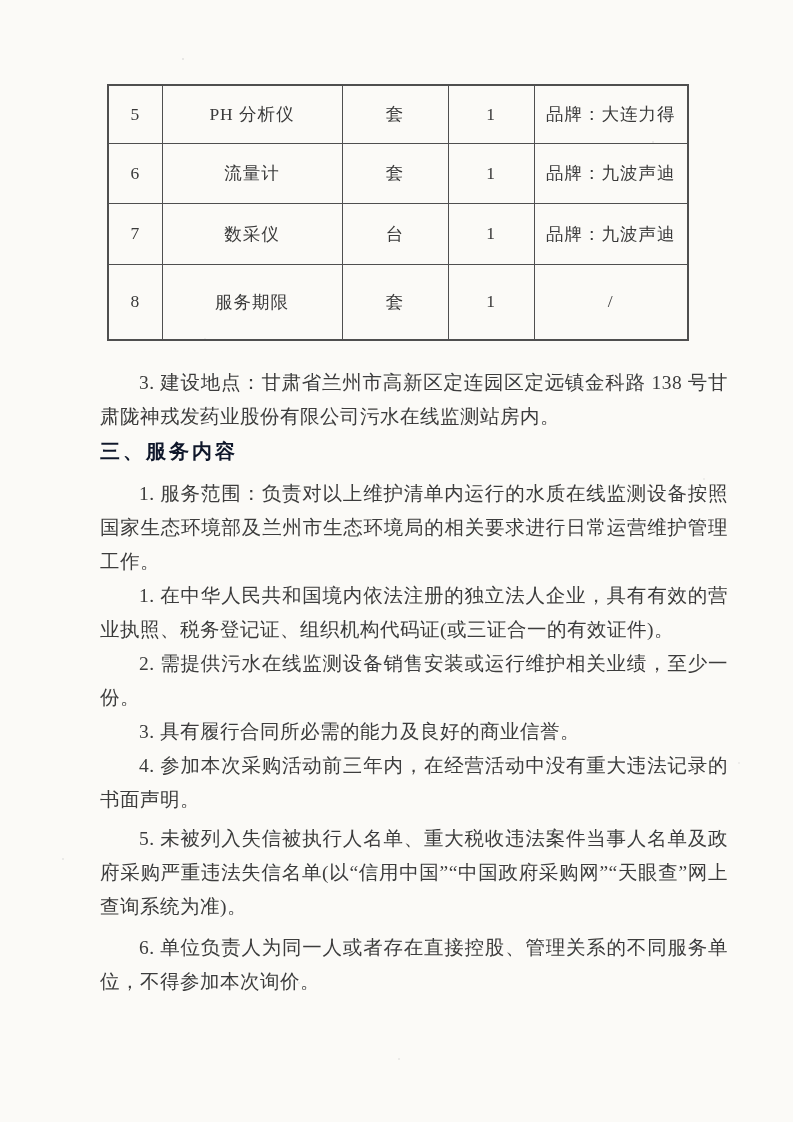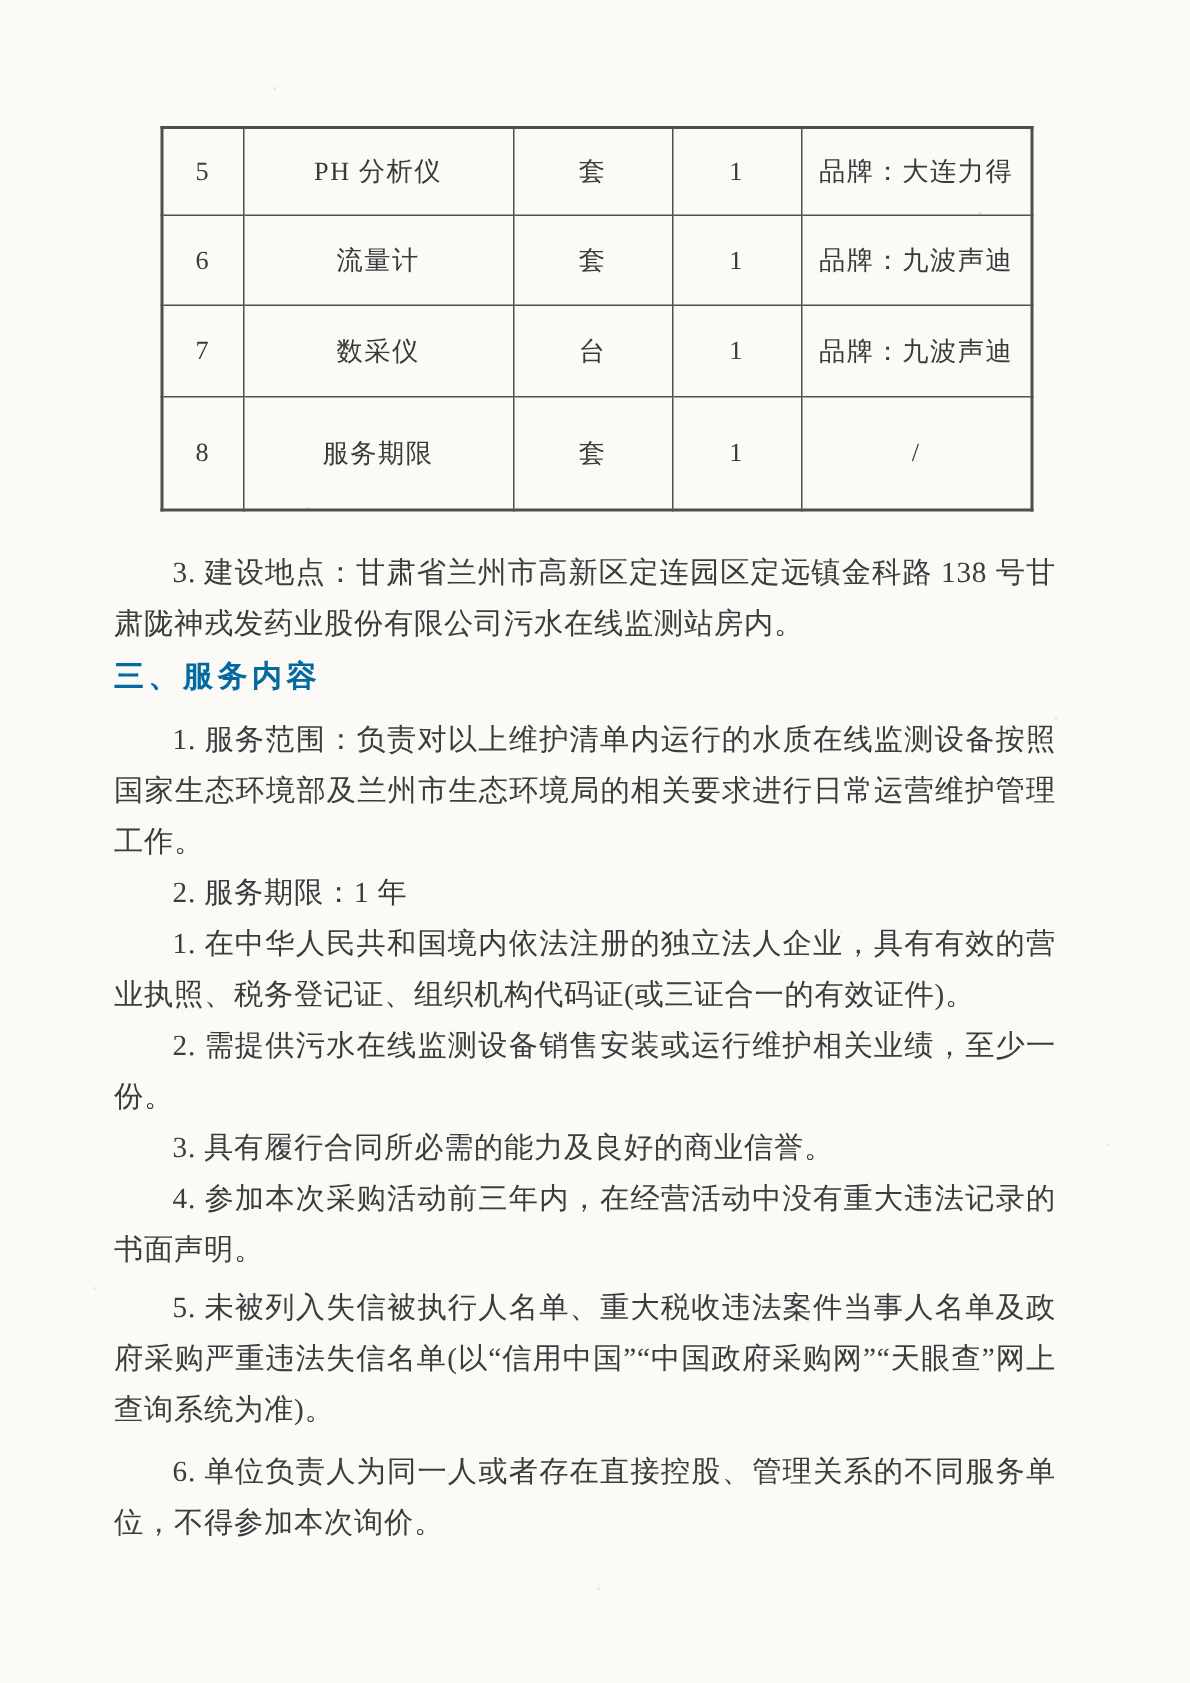--- a/index.html
+++ b/index.html
@@ -29,29 +29,29 @@
     text-align:center;vertical-align:middle;
     font-size:17.5px;letter-spacing:1px;
     padding:0;color:#3a3a3a;
   }
   .equip-table tr:nth-child(1){height:58px;}
   .equip-table tr:nth-child(2){height:60px;}
   .equip-table tr:nth-child(3){height:61px;}
   .equip-table tr:nth-child(4){height:76px;}
   
   .textblock{
-    position:absolute;left:76px;top:366px;width:628px;
+    position:absolute;left:100px;top:366px;width:628px;
     font-size:19.5px;line-height:34px;
     text-align:justify;letter-spacing:0.5px;
   }
   .textblock p{margin:0;text-indent:39px;}
   .textblock h3{
     margin:0 0 9px 0;
     font-size:20px;font-weight:bold;
-    letter-spacing:3px;color:#0369a1;
+    letter-spacing:3px;color:#0f172a;
     text-indent:0;line-height:34px;
   }
   .textblock h3.h-provider{margin:13px 0 10px 0;}
   .textblock p.req-5{margin-top:5px;}
   .textblock p.req-6{margin-top:7px;}
   
   .speck{
     position:absolute;left:0;top:0;width:2px;height:2px;border-radius:50%;
     background:transparent;
     box-shadow:
@@ -111,21 +111,20 @@
         <td>1</td>
         <td>/</td>
       </tr>
     </tbody>
   </table>
 
   <div class="textblock">
     <p>3. 建设地点：甘肃省兰州市高新区定连园区定远镇金科路 138 号甘肃陇神戎发药业股份有限公司污水在线监测站房内。</p>
     <h3 class="h-service">三、服务内容</h3>
     <p>1. 服务范围：负责对以上维护清单内运行的水质在线监测设备按照国家生态环境部及兰州市生态环境局的相关要求进行日常运营维护管理工作。</p>
-    <p>2. 服务期限：1 年</p>
     <p class="req-1">1. 在中华人民共和国境内依法注册的独立法人企业，具有有效的营业执照、税务登记证、组织机构代码证(或三证合一的有效证件)。</p>
     <p class="req-2">2. 需提供污水在线监测设备销售安装或运行维护相关业绩，至少一份。</p>
     <p class="req-3">3. 具有履行合同所必需的能力及良好的商业信誉。</p>
     <p class="req-4">4. 参加本次采购活动前三年内，在经营活动中没有重大违法记录的书面声明。</p>
     <p class="req-5">5. 未被列入失信被执行人名单、重大税收违法案件当事人名单及政府采购严重违法失信名单(以“信用中国”“中国政府采购网”“天眼查”网上查询系统为准)。</p>
     <p class="req-6">6. 单位负责人为同一人或者存在直接控股、管理关系的不同服务单位，不得参加本次询价。</p>
   </div>
 
 </div>
 

